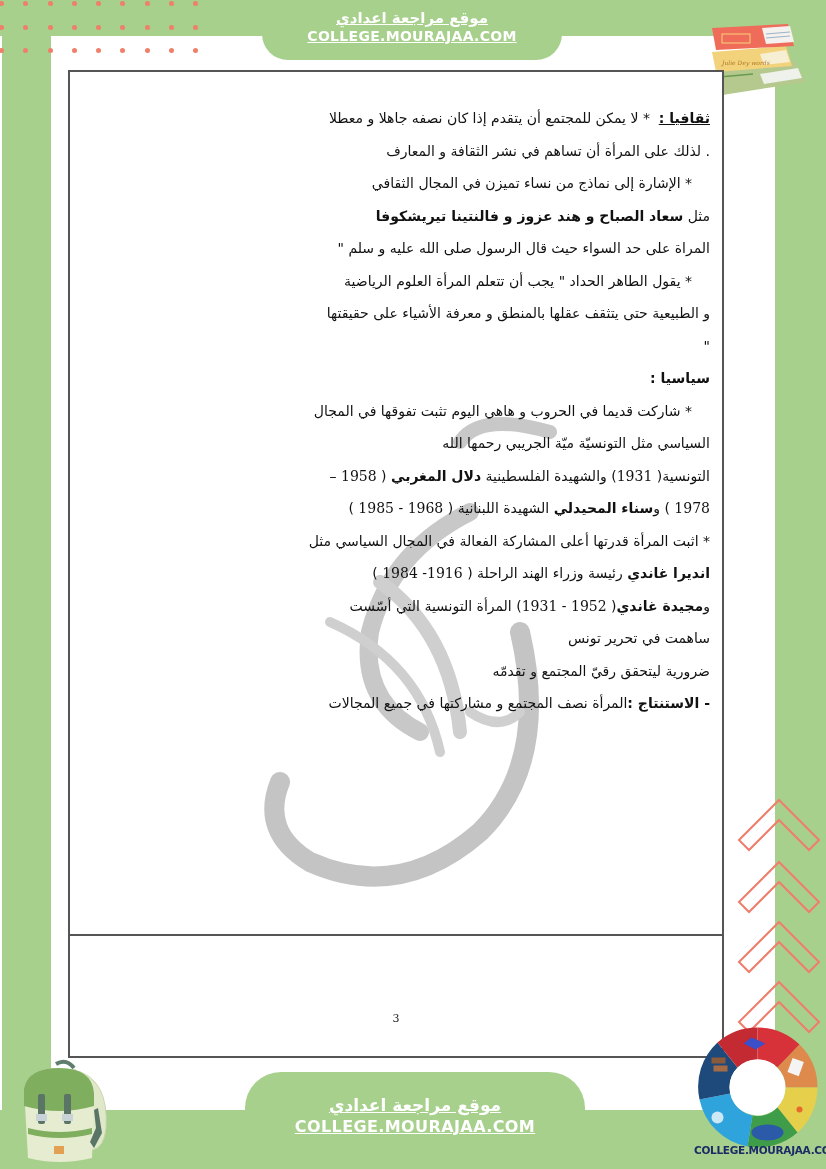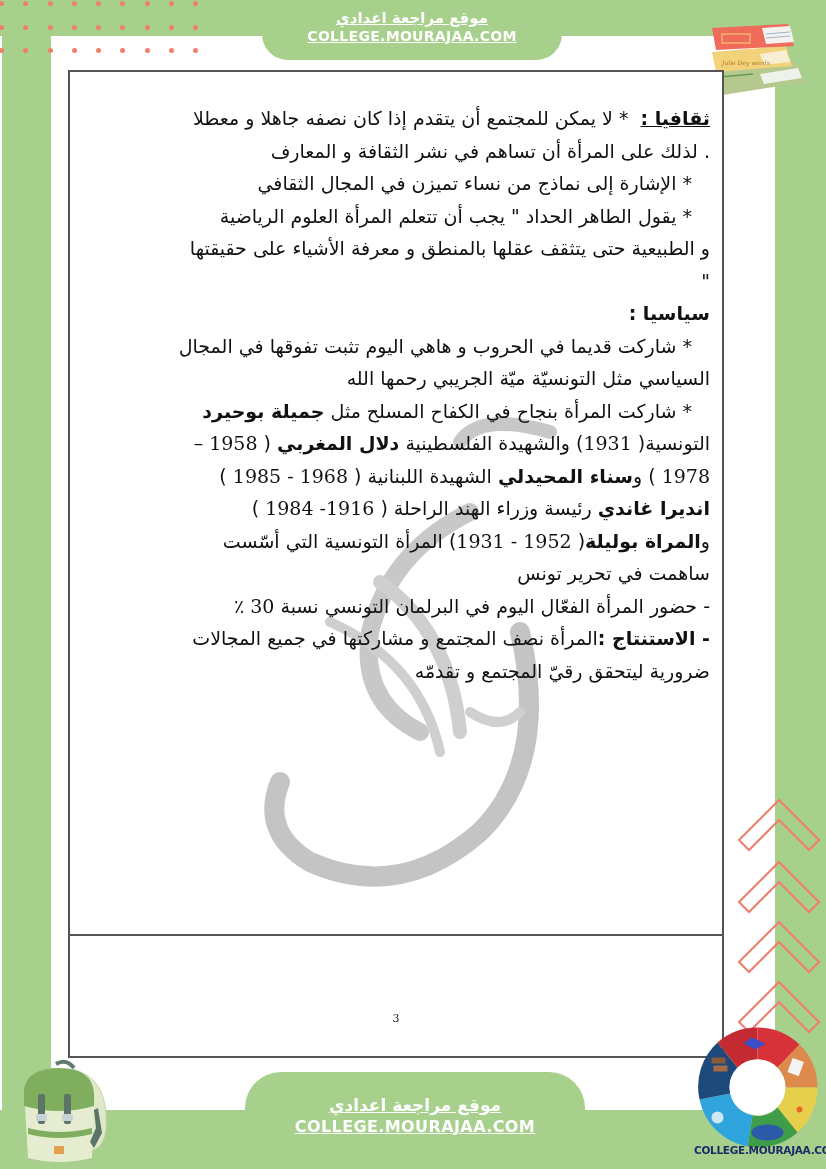--- a/index.html
+++ b/index.html
@@ -13,21 +13,21 @@
   .dot{position:absolute;width:5px;height:5px;border-radius:50%;background:#f07f6a;}
   #header-tab{position:absolute;left:262px;top:0;width:300px;height:60px;background:#a8d08d;border-radius:0 0 26px 26px;text-align:center;color:#fff;}
   #header-tab .ar{font-size:15px;font-weight:bold;margin-top:9px;text-decoration:underline;line-height:18px;}
   #header-tab .en{font-size:14px;font-weight:bold;text-decoration:underline;line-height:18px;letter-spacing:0.3px;}
   #footer-tab{position:absolute;left:245px;top:1072px;width:340px;height:97px;background:#a8d08d;border-radius:36px 36px 0 0;text-align:center;color:#fff;}
   #footer-tab .ar{font-size:17px;font-weight:bold;margin-top:22px;text-decoration:underline;line-height:22px;}
   #footer-tab .en{font-size:16px;font-weight:bold;text-decoration:underline;line-height:22px;letter-spacing:0.4px;}
   #doc-box{position:absolute;left:68px;top:70px;width:652px;height:984px;border:2px solid #555;background:#fff;}
   #doc-divider{position:absolute;left:0;top:862px;width:652px;height:0;border-top:2px solid #555;}
   #page-number{position:absolute;left:0;width:652px;top:940px;text-align:center;font-family:"DejaVu Serif",serif;font-size:11px;color:#222;}
-  #content{position:absolute;left:10px;top:30px;width:630px;direction:rtl;text-align:right;font-family:"DejaVu Sans","Liberation Sans",sans-serif;font-size:19px;line-height:32.5px;color:#111;z-index:2;}
+  #content{position:absolute;left:10px;top:30px;width:630px;direction:rtl;text-align:right;font-family:"DejaVu Sans","Liberation Sans",sans-serif;font-size:14px;line-height:32.5px;color:#111;z-index:2;}
   #content p{margin:0;}
   .b{font-weight:bold;}
   .u{text-decoration:underline;}
   .ind{padding-right:18px;}
   .num{font-family:"DejaVu Serif",serif;}
   #watermark{position:absolute;left:150px;top:330px;width:380px;height:520px;z-index:1;}
   #books{position:absolute;left:698px;top:10px;width:114px;height:88px;}
   #chevrons{position:absolute;left:734px;top:790px;width:90px;height:250px;}
   #logo-wheel{position:absolute;left:695px;top:1025px;width:125px;height:125px;}
   #logo-text{position:absolute;left:694px;top:1144px;width:130px;text-align:center;font-family:"DejaVu Sans","Liberation Sans",sans-serif;font-weight:bold;font-size:10.5px;color:#1c2a66;letter-spacing:-0.3px;}
@@ -99,36 +99,37 @@
     <path d="M160 180 Q230 230 240 330" stroke="#cfcfcf" stroke-width="14" fill="none" stroke-linecap="round"></path>
     <path d="M110 220 Q200 260 220 350" stroke="#cfcfcf" stroke-width="10" fill="none" stroke-linecap="round"></path>
     <path d="M300 230 Q330 360 260 430 Q180 500 90 460 Q40 430 60 380" stroke="#c4c4c4" stroke-width="20" fill="none" stroke-linecap="round"></path>
     <path d="M250 310 Q280 330 300 310" stroke="#d0d0d0" stroke-width="10" fill="none" stroke-linecap="round"></path>
   </svg>
 
   <div id="content">
     <p><span class="b u">ثقافيا :</span>&nbsp;&nbsp;<span>* لا يمكن للمجتمع أن يتقدم إذا كان نصفه جاهلا و  معطلا</span></p>
     <p>. لذلك على المرأة أن تساهم في نشر الثقافة و المعارف</p>
     <p class="ind">* الإشارة إلى نماذج من نساء تميزن في المجال الثقافي</p>
+    <p><span>مثل</span> <span class="b">سعاد الصباح و هند عزوز و فالنتينا تيريشكوفا</span></p>
+    <p>المراة على حد السواء حيث قال الرسول صلى الله عليه و سلم "</p>
     <p class="ind">* يقول الطاهر الحداد " يجب أن تتعلم المرأة العلوم الرياضية</p>
     <p>و الطبيعية حتى يتثقف عقلها بالمنطق و معرفة الأشياء على حقيقتها</p>
     <p>"</p>
 
     <p class="b">سياسيا :</p>
     <p class="ind">* شاركت قديما في الحروب و  هاهي اليوم تثبت تفوقها في المجال</p>
     <p>السياسي مثل التونسيّة ميّة الجريبي  رحمها الله</p>
-    <p class="ind"><span>* شاركت المرأة بنجاح في الكفاح المسلح مثل</span> <span class="b">جميلة بوحيرد</span></p>
     <p><span>التونسية(</span> <span class="num">1931</span><span>)   والشهيدة الفلسطينية</span> <span class="b">دلال المغربي</span> <span>(</span> <span class="num">1958 –</span></p>
     <p><span class="num">1978</span> <span>) و</span><span class="b">سناء المحيدلي</span> <span>الشهيدة اللبنانية (</span> <span class="num">1968 -  1985</span> <span>)</span></p>
+    <p>* اثبت المرأة قدرتها أعلى المشاركة الفعالة في المجال السياسي مثل</p>
     <p><span class="b">انديرا غاندي</span> <span>رئيسة وزراء الهند الراحلة (</span> <span class="num">1916-  1984</span> <span>)</span></p>
-    <p><span>و</span><span class="b">المراة بوليلة</span><span>(</span> <span class="num">1952 - 1931</span><span>)  المرأة التونسية التي  أسّست</span></p>
+    <p><span>و</span><span class="b">مجيدة غاندي</span><span>(</span> <span class="num">1952 - 1931</span><span>)  المرأة التونسية التي  أسّست</span></p>
     <p>ساهمت في تحرير تونس</p>
-    <p><span>- حضور  المرأة الفعّال اليوم في البرلمان التونسي نسبة</span> <span class="num">30 ٪</span></p>
+    <p>ضرورية ليتحقق رقيّ المجتمع و تقدمّه</p>
     <p><span class="b">- الاستنتاج :</span><span>المرأة نصف المجتمع و مشاركتها في جميع المجالات</span></p>
-    <p>ضرورية ليتحقق رقيّ المجتمع و تقدمّه</p>
   </div>
 
   <div id="doc-divider"></div>
   <div id="page-number">3</div>
 </div>
 
 <svg id="chevrons" viewBox="0 0 90 250">
   <g fill="none" stroke="#ef7d6b" stroke-width="2">
     <path d="M5 50 L45 10 L85 50 L75 60 L45 30 L15 60 Z"></path>
     <path d="M5 112 L45 72 L85 112 L75 122 L45 92 L15 122 Z"></path>

